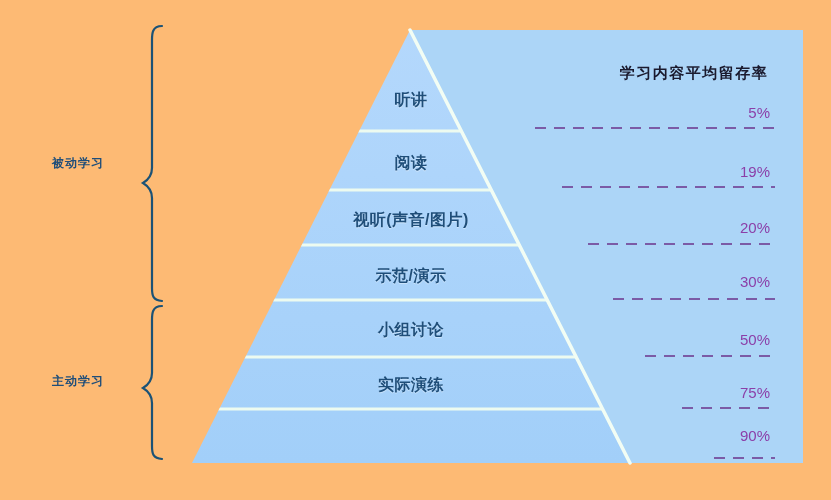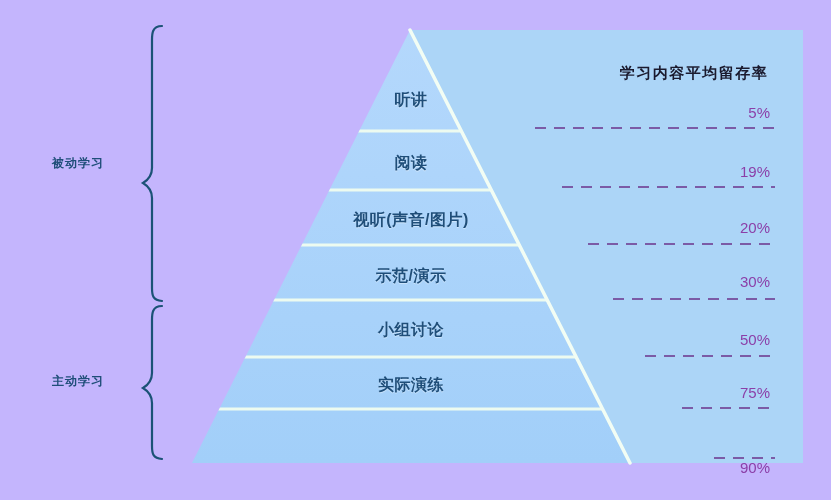--- a/index.html
+++ b/index.html
@@ -13,21 +13,21 @@
     position: relative;
     overflow: hidden;
     font-family: "Liberation Sans", "DejaVu Sans", sans-serif;
   }
 
   #stage {
     position: absolute;
     left: 0; top: 0;
     width: 831px;
     height: 500px;
-    background: #c4b5fd;
+    background: #fdba74;
   }
 
   #vector-layer {
     position: absolute;
     left: 0; top: 0;
     width: 831px;
     height: 500px;
   }
 
   
@@ -137,15 +137,15 @@
   <div class="tier-label" style="left:411px; top:276px;">示范/演示</div>
   <div class="tier-label" style="left:411px; top:330px;">小组讨论</div>
   <div class="tier-label" style="left:411px; top:385px;">实际演练</div>
 
   <div class="pct-label" style="left:770px; top:112px;">5%</div>
   <div class="pct-label" style="left:770px; top:171px;">19%</div>
   <div class="pct-label" style="left:770px; top:227px;">20%</div>
   <div class="pct-label" style="left:770px; top:281px;">30%</div>
   <div class="pct-label" style="left:770px; top:339px;">50%</div>
   <div class="pct-label" style="left:770px; top:392px;">75%</div>
-  <div class="pct-label" style="left:770px; top:467px;text-align:center;">90%</div>
+  <div class="pct-label" style="left:770px; top:435px;text-align:center;">90%</div>
 
 </div>
 
 </body></html>

